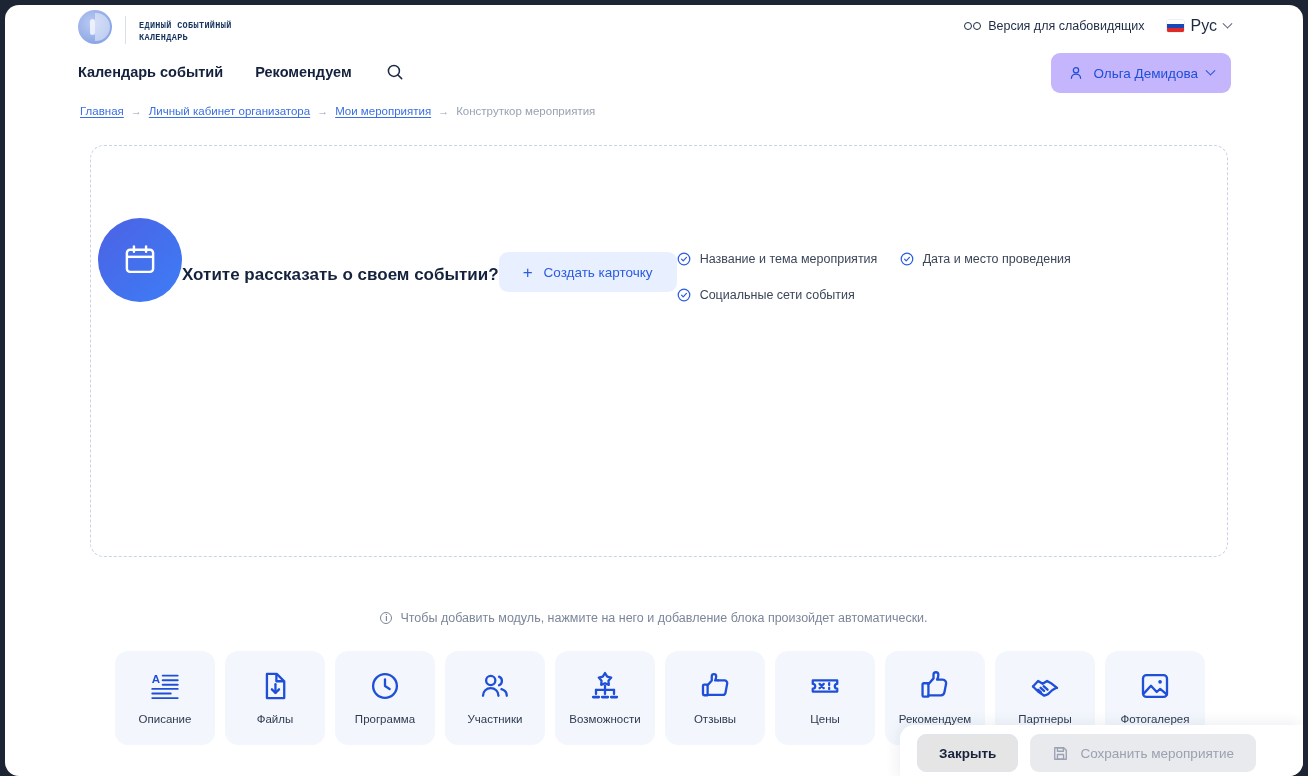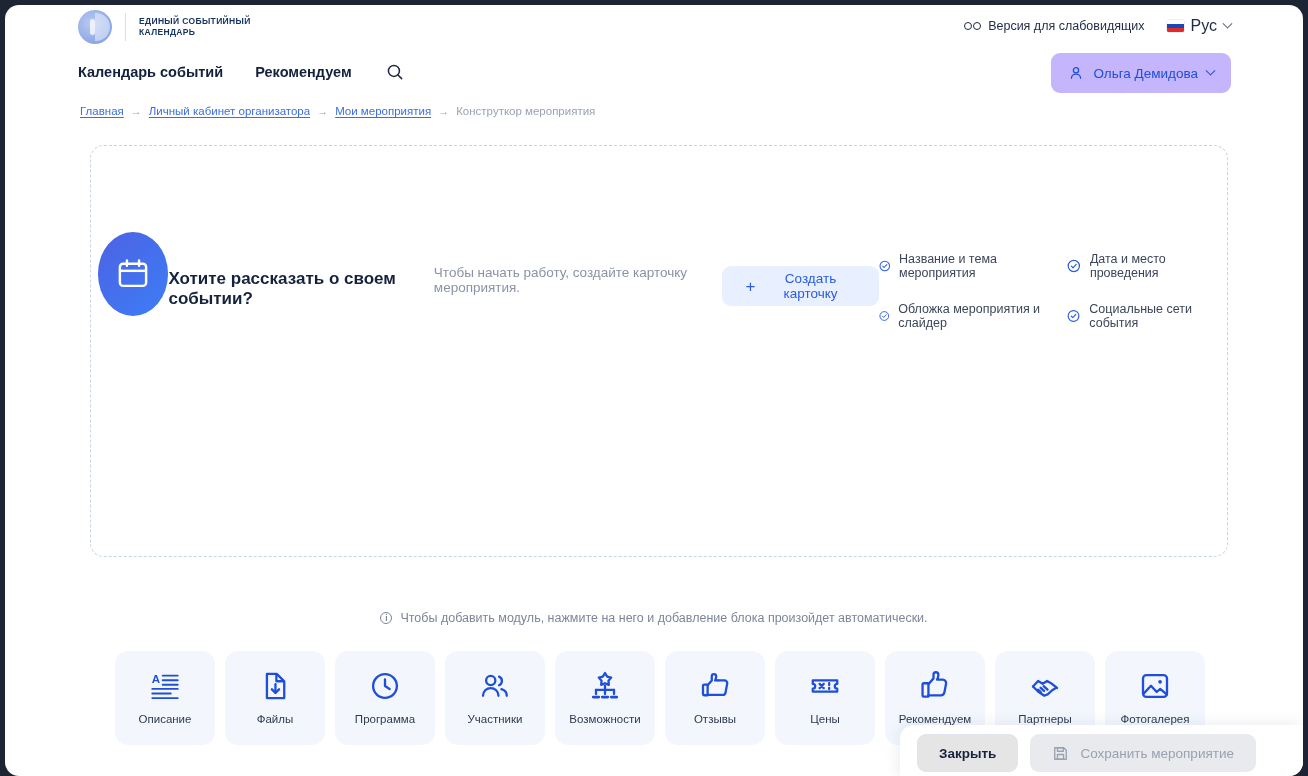--- a/index.html
+++ b/index.html
@@ -18,21 +18,21 @@
     overflow: hidden;
   }
 
   
   .topbar {
     position: absolute; left: 0; top: 0;
     width: 1298px; height: 46px;
   }
   .logo-wrap {
     position: absolute; left: 73px; top: 5px;
-    display: flex; align-items: center; gap: 13px;
+    display: flex; align-items: flex-end; gap: 13px; font-family: Liberation Mono, monospace;
   }
   .logo-mark {
     width: 34px; height: 34px;
     border-radius: 50%;
     background: radial-gradient(circle at 38% 38%, #b9c9f2 0%, #9db4ea 45%, #8ba6e6 70%, #aec2f0 100%);
     position: relative;
     overflow: hidden;
   }
   .logo-mark::before {
     content: ""; position: absolute;
@@ -317,21 +317,20 @@
       <div class="hero-circle">
         <svg width="34" height="34" viewBox="0 0 28 28" fill="none">
           <rect x="3.2" y="5.6" width="21.6" height="18.2" rx="2.6" stroke="#ffffff" stroke-width="2"></rect>
           <line x1="3.2" y1="11.4" x2="24.8" y2="11.4" stroke="#ffffff" stroke-width="2"></line>
           <line x1="9" y1="2.8" x2="9" y2="7.3" stroke="#ffffff" stroke-width="2" stroke-linecap="round"></line>
           <line x1="19" y1="2.8" x2="19" y2="7.3" stroke="#ffffff" stroke-width="2" stroke-linecap="round"></line>
         </svg>
       </div>
 
       <div class="hero-title">Хотите рассказать о своем событии?</div>
-      <div class="hero-sub">Чтобы начать работу, создайте карточку мероприятия.</div>
 
       <button class="create-btn">
         <span class="plus">+</span>
         <span class="lbl">Создать карточку</span>
       </button>
 
       <div class="features">
         <div class="feature">
           <svg width="14" height="14" viewBox="0 0 16 16" fill="none">
             <circle cx="8" cy="8" r="6.6" stroke="#2b5ce0" stroke-width="1.4"></circle>
@@ -344,27 +343,20 @@
             <circle cx="8" cy="8" r="6.6" stroke="#2b5ce0" stroke-width="1.4"></circle>
             <path d="M5.2 8.2l1.9 1.9 3.7-4" stroke="#2b5ce0" stroke-width="1.4" stroke-linecap="round" stroke-linejoin="round"></path>
           </svg>
           <span>Дата и место проведения</span>
         </div>
         <div class="feature">
           <svg width="14" height="14" viewBox="0 0 16 16" fill="none">
             <circle cx="8" cy="8" r="6.6" stroke="#2b5ce0" stroke-width="1.4"></circle>
             <path d="M5.2 8.2l1.9 1.9 3.7-4" stroke="#2b5ce0" stroke-width="1.4" stroke-linecap="round" stroke-linejoin="round"></path>
           </svg>
-          <span>Обложка мероприятия и слайдер</span>
-        </div>
-        <div class="feature">
-          <svg width="14" height="14" viewBox="0 0 16 16" fill="none">
-            <circle cx="8" cy="8" r="6.6" stroke="#2b5ce0" stroke-width="1.4"></circle>
-            <path d="M5.2 8.2l1.9 1.9 3.7-4" stroke="#2b5ce0" stroke-width="1.4" stroke-linecap="round" stroke-linejoin="round"></path>
-          </svg>
           <span>Социальные сети события</span>
         </div>
       </div>
 
     </div>
   </div>
 
   <div class="hint">
     <span class="info-ico">i</span>
     <span>Чтобы добавить модуль, нажмите на него и добавление блока произойдет автоматически.</span>

